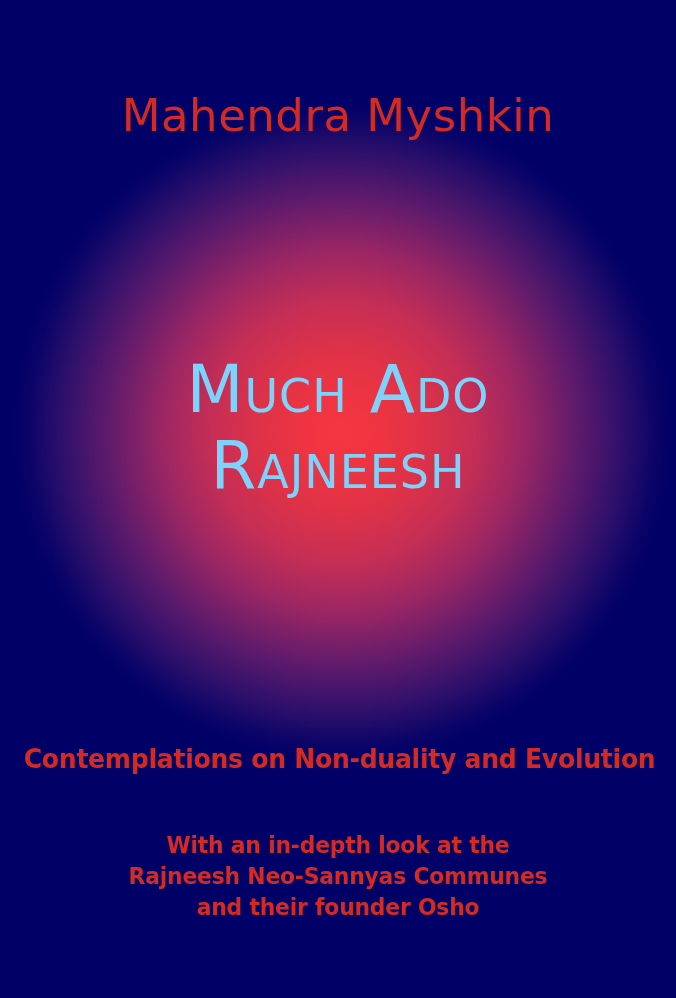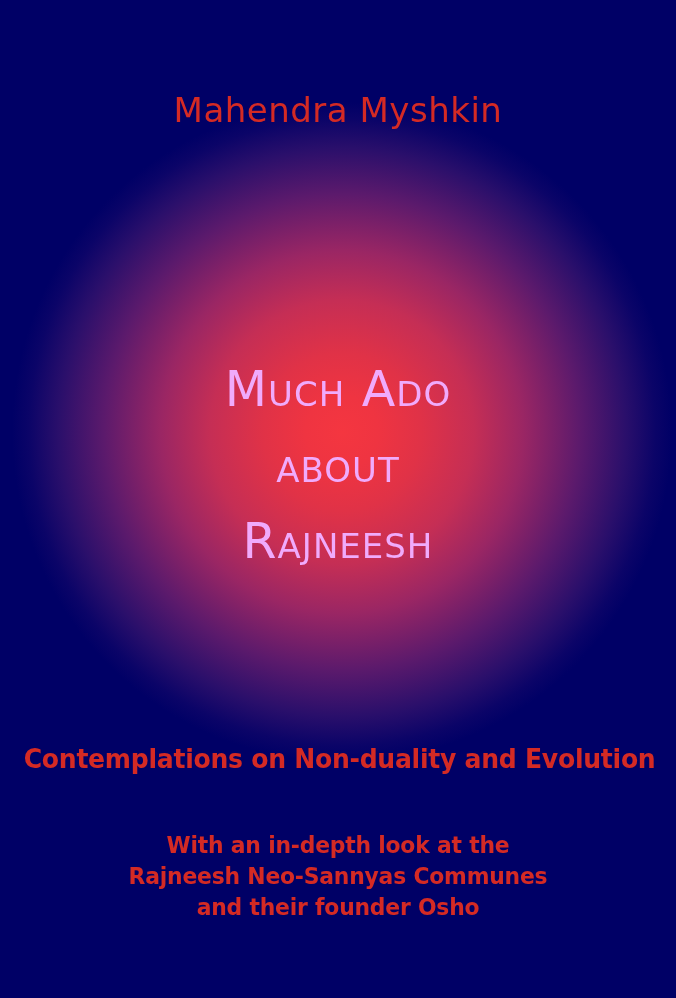--- a/index.html
+++ b/index.html
@@ -48,21 +48,21 @@
   }
 
   .author {
     position: absolute;
     left: 0;
     top: 93px;
     width: 676px;
     text-align: center;
     color: #d42a24;
     font-family: "DejaVu Sans", sans-serif;
-    font-size: 34px;
+    font-size: 45px;
     font-weight: 400;
     letter-spacing: 0.5px;
     line-height: 1;
     white-space: nowrap;
   }
 
   .title-block {
     position: absolute;
     left: 0;
     top: 352px;
@@ -70,24 +70,24 @@
     text-align: center;
     color: #1d0f63;
     font-family: "DejaVu Serif", "Liberation Serif", serif;
   }
 
   .title-line {
     display: block;
     font-family: "DejaVu Sans", sans-serif;
     font-variant: small-caps;
     font-weight: 400;
-    font-size: 49px;
+    font-size: 66px;
     line-height: 76px;
     letter-spacing: 1px;
-    color: #f0abfc;
+    color: #7dd3fc;
     white-space: nowrap;
   }
 
   .subtitle {
     position: absolute;
     left: 0;
     top: 742px;
     width: 676px;
     text-align: center;
     color: #d42a24;
@@ -128,21 +128,20 @@
 <div id="cover">
 
   <div id="glow"></div>
 
   <div id="content">
 
     <div class="author">Mahendra Myshkin</div>
 
     <div class="title-block">
       <span class="title-line">Much Ado</span>
-      <span class="title-line">about</span>
       <span class="title-line">Rajneesh</span>
     </div>
 
     <div class="subtitle">Contemplations on Non-duality and Evolution</div>
 
     <div class="blurb">
       <span class="blurb-line">With an in-depth look at the</span>
       <span class="blurb-line">Rajneesh Neo-Sannyas Communes</span>
       <span class="blurb-line">and their founder Osho</span>
     </div>

